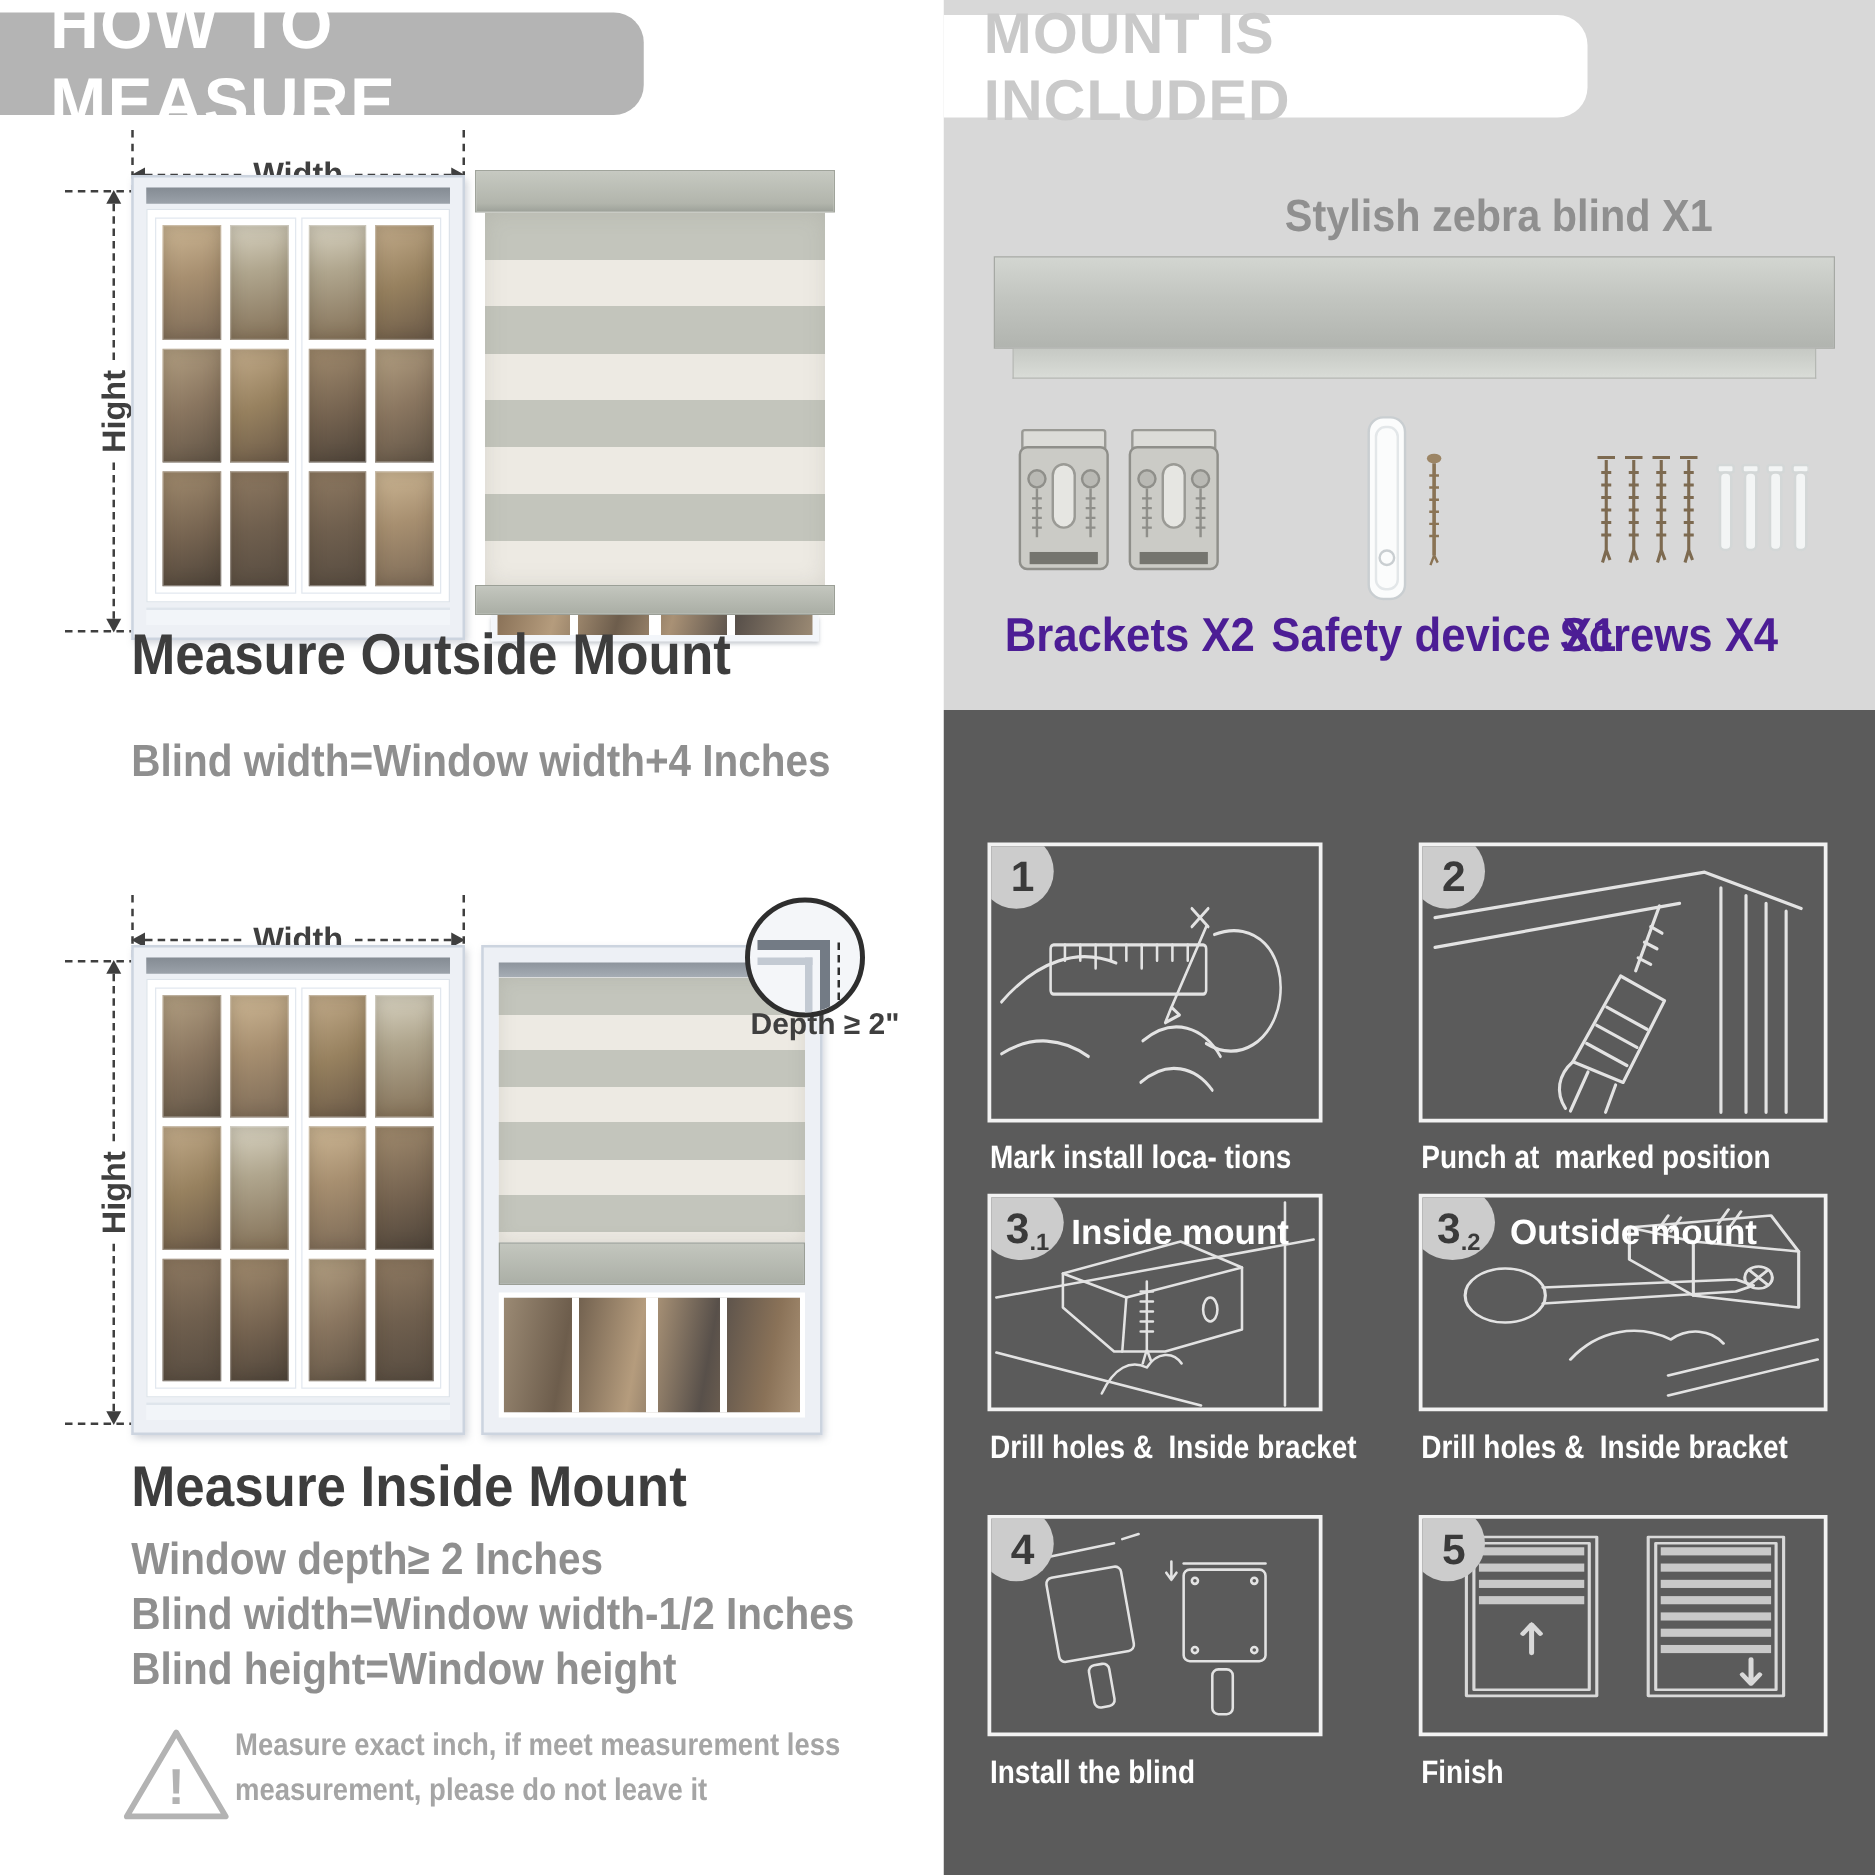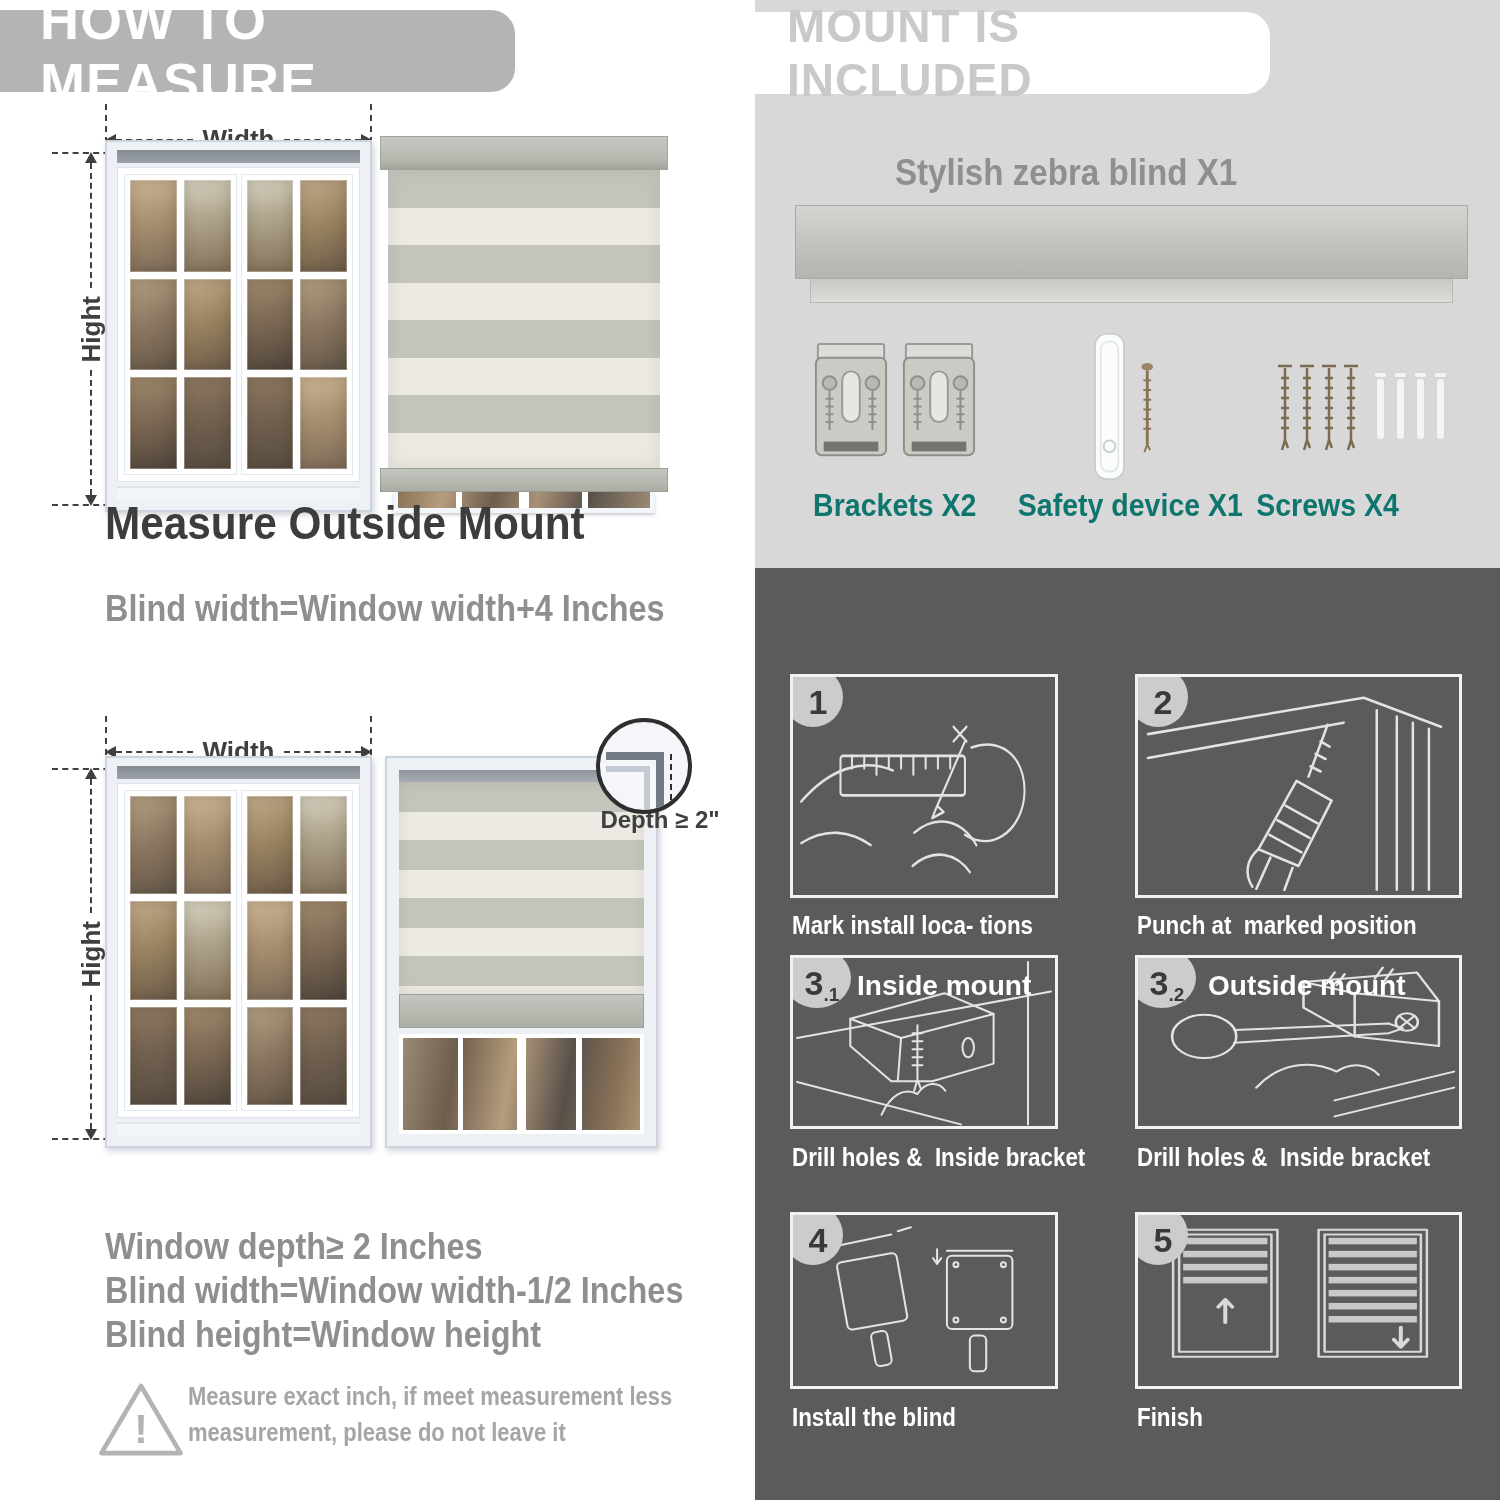--- a/index.html
+++ b/index.html
@@ -90,24 +90,24 @@
     border-top:6px solid #c3cad3;border-right:6px solid #c3cad3;}
   .mag-dash{position:absolute;right:16px;top:32px;bottom:0;border-left:2px dashed #2e2e2e;}
   .depth-label{font-size:24px;font-weight:bold;color:#3f3f3f;text-align:center;}
 
   
   .h1{font-size:46px;font-weight:bold;color:#3d3d3d;}
   .bline{font-size:36px;font-weight:bold;color:#8f8f8f;}
   .warn-text{font-size:25px;font-weight:bold;color:#a5a5a5;line-height:36px;}
 
   
-  .blind-label{font-size:36px;font-weight:bold;color:#8f8f8f;text-align:left;}
+  .blind-label{font-size:36px;font-weight:bold;color:#8f8f8f;text-align:right;}
   .bar-main{background:linear-gradient(180deg,#d3d6d1 0%,#c2c5c0 45%,#b1b4af 100%);border:1px solid #a6a9a4;box-sizing:border-box;}
   .bar-sub{background:linear-gradient(180deg,#c6c9c4,#d9dcd7);border:1px solid #b5b8b3;border-top:none;box-sizing:border-box;}
-  .hw-label{font-size:31px;font-weight:bold;color:#0f766e;text-align:center;}
+  .hw-label{font-size:38px;font-weight:bold;color:#4c1d95;text-align:center;}
 
   
   .step{border:3px solid #f2f2f2;box-sizing:border-box;overflow:hidden;}
   .badge{position:absolute;top:-10px;left:-10px;width:60px;height:60px;border-radius:50%;background:#cccccc;
     display:flex;align-items:center;justify-content:center;padding:10px 0 0 10px;box-sizing:border-box;}
   .badge .n{font-size:34px;font-weight:bold;color:#3a3a3a;line-height:1;}
   .badge .ns{font-size:19px;font-weight:bold;color:#3a3a3a;line-height:1;align-self:flex-end;margin-bottom:4px;}
   .stitle{position:absolute;top:12px;left:64px;font-size:28px;font-weight:bold;color:#ffffff;white-space:pre;}
   .caption{font-size:26px;font-weight:bold;color:#ffffff;white-space:pre;transform:scaleX(0.86);transform-origin:0 50%;}
   .art{position:absolute;left:0;top:0;width:100%;height:100%;}
@@ -234,20 +234,23 @@
     <div class="photo-tall"></div>
   </div>
 
   <div class="abs magnifier" style="left:596px;top:718px;">
     <div class="mag-c1"></div>
     <div class="mag-c2"></div>
     <div class="mag-dash"></div>
   </div>
   <div class="abs depth-label" style="left:570px;top:806px;width:180px;">Depth ≥ 2"</div>
 
+  <div class="abs" style="left:105px;top:1162px;">
+    <span class="h1 condc" style="transform-origin:0 50%;">Measure Inside Mount</span>
+  </div>
   <div class="abs" style="left:105px;top:1226px;">
     <span class="bline cond">Window depth≥ 2 Inches</span>
   </div>
   <div class="abs" style="left:105px;top:1270px;">
     <span class="bline cond">Blind width=Window width-1/2 Inches</span>
   </div>
   <div class="abs" style="left:105px;top:1314px;">
     <span class="bline cond">Blind height=Window height</span>
   </div>
 

